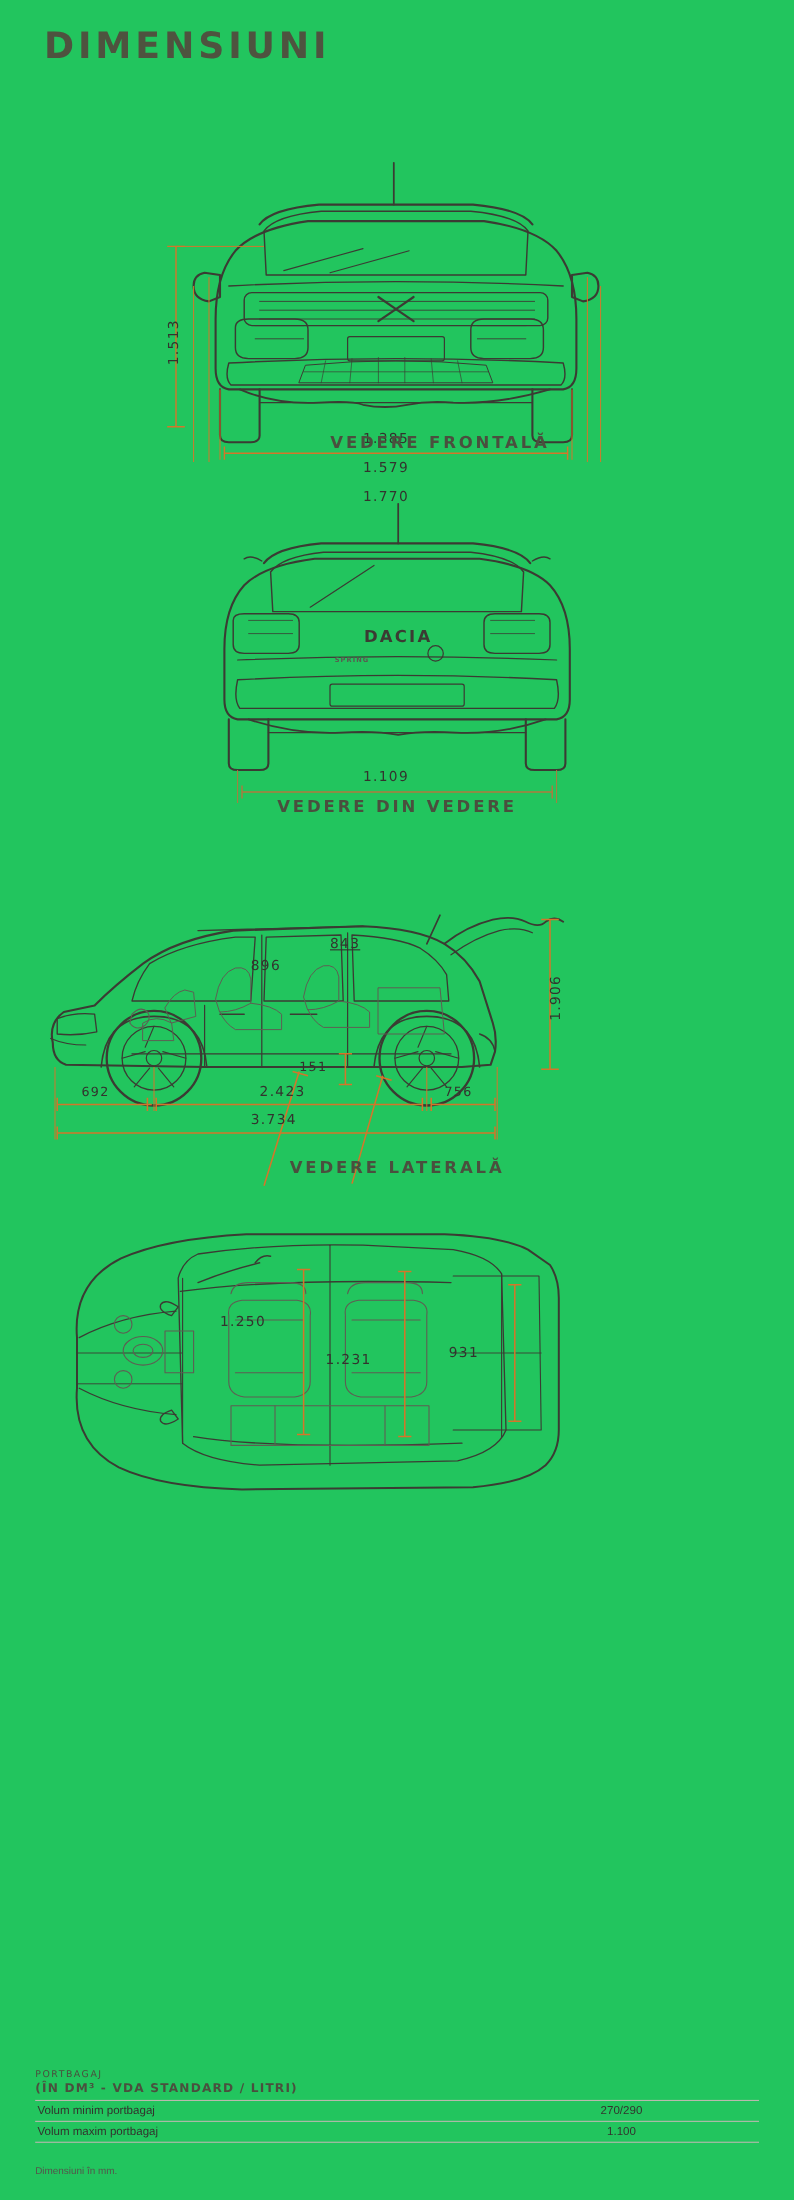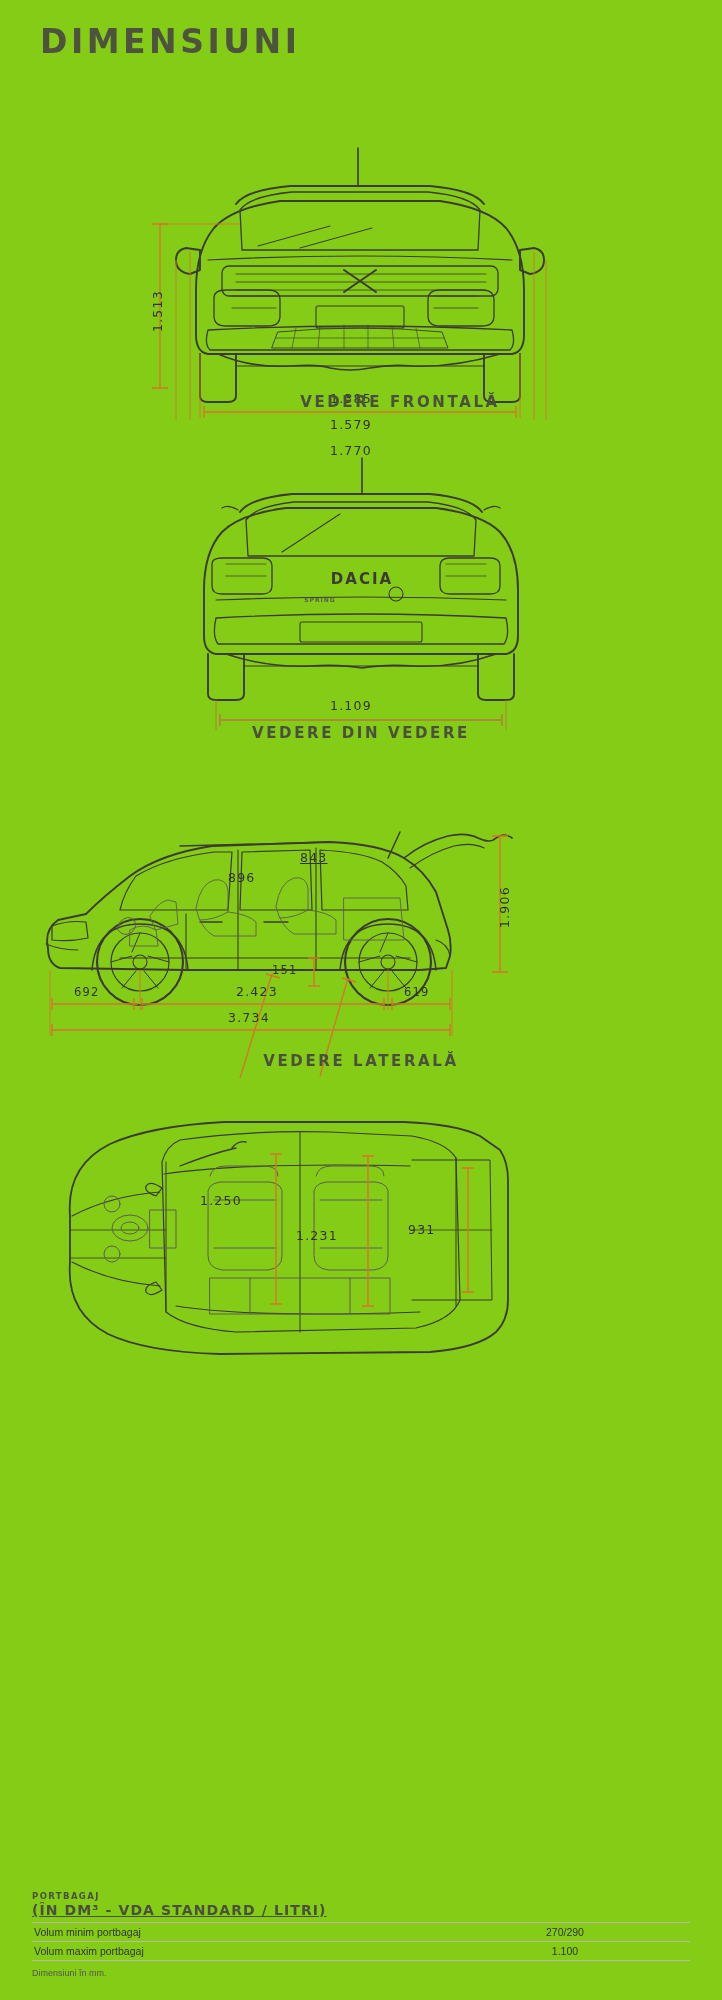--- a/index.html
+++ b/index.html
@@ -12,21 +12,21 @@
     height: 2000px;
     font-family: "Liberation Sans", sans-serif;
     color: #3a3f33;
     position: relative;
     overflow: hidden;
   }
   .page {
     position: relative;
     width: 722px;
     height: 2000px;
-    background: #84cc16;
+    background: #22c55e;
   }
 
   
   .title {
     position: absolute;
     left: 40px;
     top: 22px;
     font-size: 33px;
     font-weight: bold;
     letter-spacing: 3.5px;
@@ -67,34 +67,33 @@
 
   
   .table-wrap {
     position: absolute;
     left: 32px;
     top: 1880px;
     width: 658px;
   }
   .tbl-head-title {
     font-size: 8.5px;
-    font-weight: bold;
+    font-weight: normal;
     letter-spacing: 1.4px;
     color: #4a4f3e;
     font-family: "DejaVu Sans", sans-serif;
-    margin: 11px 0 1px 0;
+    margin: 1px 0 1px 0;
   }
   .tbl-head-sub {
-    font-size: 14px;
+    font-size: 11px;
     font-weight: bold;
     letter-spacing: 1.1px;
     color: #4a4f3e;
     font-family: "DejaVu Sans", sans-serif;
     margin: 0 0 4px 0;
-    text-decoration: underline;
   }
   table.specs {
     width: 100%;
     border-collapse: collapse;
     font-size: 10.5px;
     color: #33332e;
   }
   table.specs tr { border-top: 1px solid #b9b9ae; }
   table.specs tr:last-child { border-bottom: 1px solid #b9b9ae; }
   table.specs td { padding: 3px 2px; }
@@ -333,21 +332,21 @@
         <path d="M500 56 L500 192"></path>
         <path d="M492 56 L508 56 M492 192 L508 192"></path>
       </g>
     </svg>
 
     <div class="dim" style="left:228px; top:72px;margin-top:18px;">896</div>
     <div class="dim" style="left:300px; top:70px;text-decoration:underline;">843</div>
     <div class="dim small" style="left:272px; top:183px;">151</div>
     <div class="dim small" style="left:74px; top:205px;">692</div>
     <div class="dim" style="left:236px; top:204px;">2.423</div>
-    <div class="dim small" style="left:404px; top:205px;">619</div>
+    <div class="dim small" style="left:404px; top:205px;">756</div>
     <div class="dim" style="left:228px; top:230px;">3.734</div>
     <div class="dim vert" style="left:497px; top:148px;">1.906</div>
 
     <div class="caption" style="top:272px;">VEDERE LATERALĂ</div>
   </div>
 
   <div class="section" style="top:1100px;height:310px;">
     <svg class="canvas" width="722" height="310" viewBox="0 0 722 310">
       <g fill="none" stroke="#3b3b33" stroke-width="1.8" stroke-linejoin="round" stroke-linecap="round">
 

